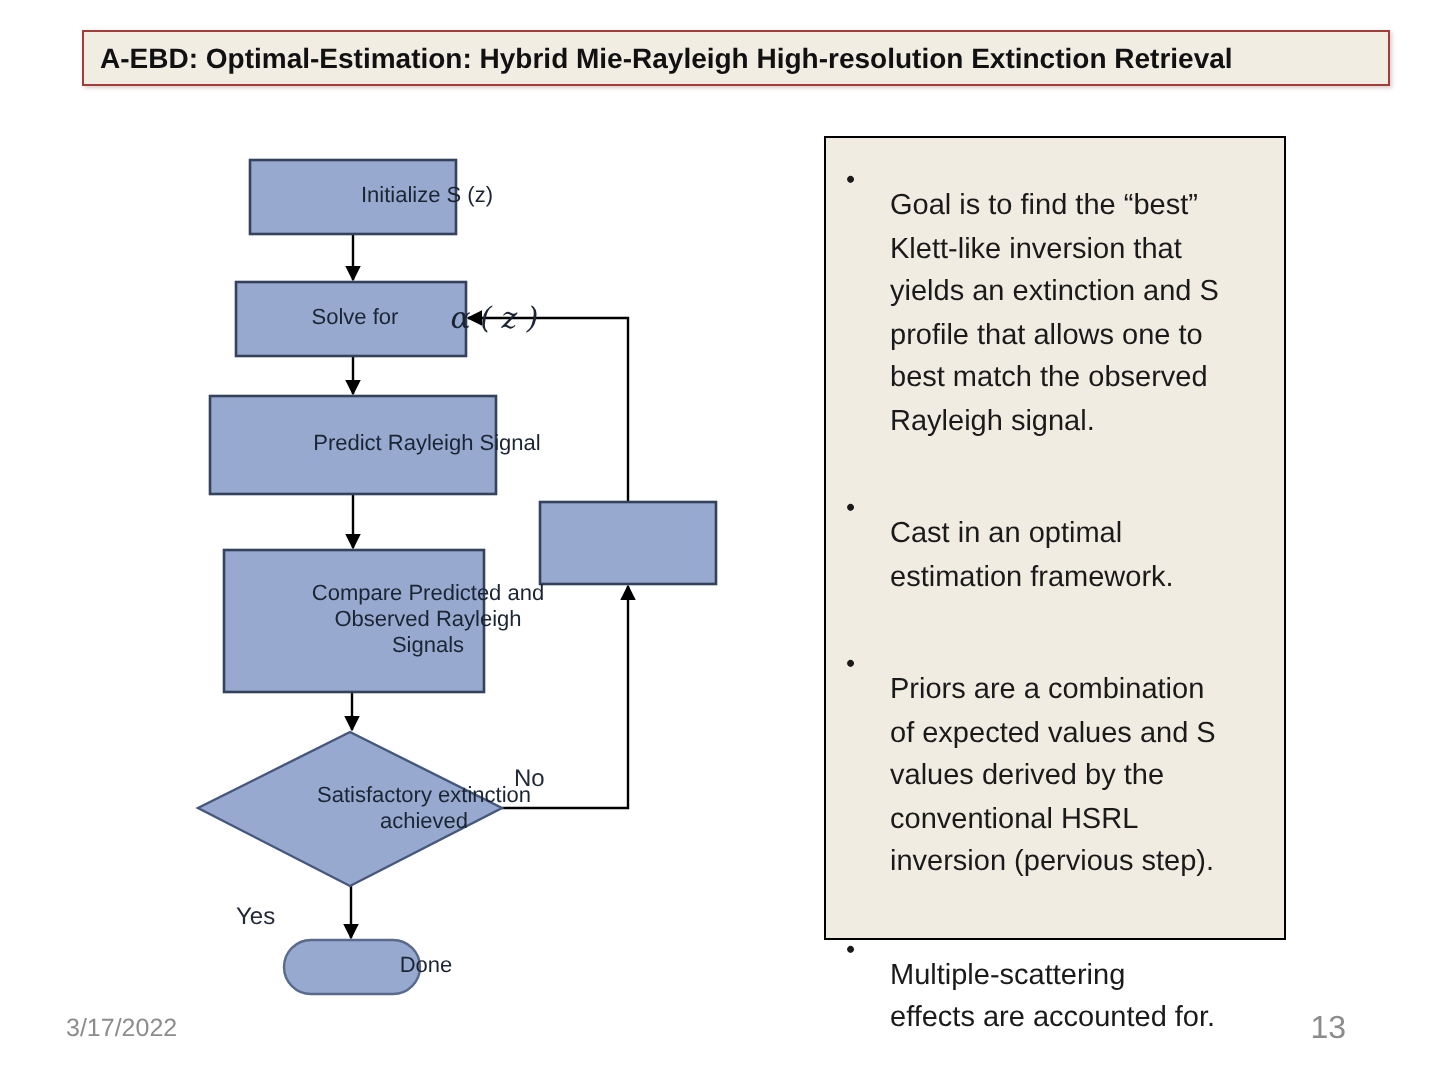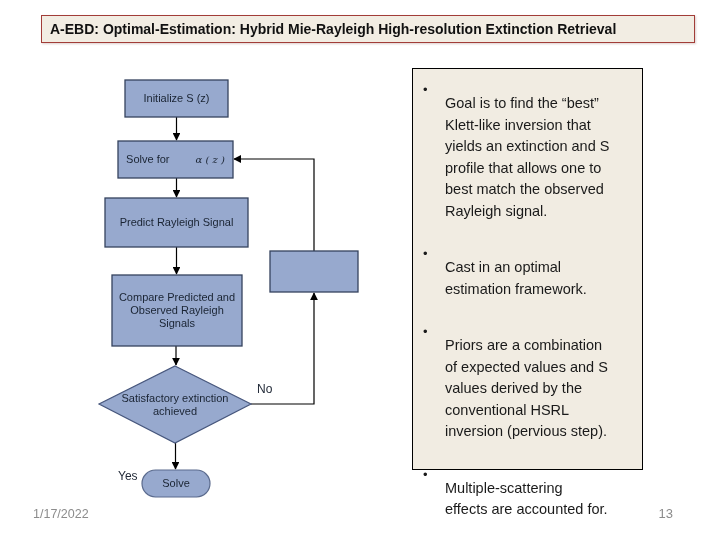--- a/index.html
+++ b/index.html
@@ -15,24 +15,24 @@
     padding-left:8px;
   }
   .title-bar .title-text {
     font-size:14px; font-weight:bold; color:#111111; white-space:nowrap;
     letter-spacing:0px;
   }
   .flow-svg { position:absolute; left:0; top:0; width:720px; height:540px; }
   .node-label {
     position:absolute; display:flex; align-items:center; justify-content:center;
     text-align:center; font-size:11px; color:#1a2433; line-height:13px;
-    white-space:pre-line; pointer-events:none;
+    white-space:pre-line; pointer-events:none;margin-left:37px;
   }
   .math {
-    font-family:"DejaVu Serif", serif; font-style:italic; font-size:10px;
+    font-family:"DejaVu Serif", serif; font-style:italic; font-size:15px;
     margin-left:6px;
   }
   .flow-tag {
     position:absolute; font-size:12px; color:#222a38;
   }
   .bullets-box {
     position:absolute; left:412px; top:68px; width:231px; height:402px;
     background:#f1ece2; border:1.5px solid #000000; box-sizing:border-box;
     padding:10px 2px 0 8px;
   }
@@ -44,21 +44,21 @@
   }
   .bullet-text {
     flex:1; font-size:14.5px; color:#1a1a1a; line-height:21.5px;
     white-space:pre-line;
     margin-top:14px;
   }
   .footer-date {
     position:absolute; left:33px; top:507px; font-size:12.5px; color:#8c8c8c;
   }
   .page-number {
-    position:absolute; right:47px; top:506px; font-size:13px; color:#8c8c8c;
+    position:absolute; right:47px; top:506px; font-size:16px; color:#8c8c8c;
   }
 </style>
 </head>
 <body>
 
 <div class="slide">
 
   <div class="title-bar">
     <span class="title-text">A-EBD: Optimal-Estimation: Hybrid Mie-Rayleigh High-resolution Extinction Retrieval</span>
   </div>
@@ -97,24 +97,24 @@
   <div class="node-label" style="left:105px; top:198px; width:143px; height:49px;">Predict Rayleigh Signal</div>
 
 
   <div class="node-label" style="left:112px; top:275px; width:130px; height:71px;">Compare Predicted and
 Observed Rayleigh
 Signals</div>
 
   <div class="node-label" style="left:99px; top:366px; width:152px; height:77px;">Satisfactory extinction
 achieved</div>
 
-  <div class="node-label" style="left:142px; top:470px; width:68px; height:27px;">Solve</div>
+  <div class="node-label" style="left:142px; top:470px; width:68px; height:27px;">Done</div>
 
   <div class="flow-tag" style="left:257px; top:382px;">No</div>
-  <div class="flow-tag" style="left:118px; top:451px;margin-top:18px;">Yes</div>
+  <div class="flow-tag" style="left:118px; top:451px;">Yes</div>
 
   <div class="bullets-box">
     <ul>
       <li>
         <span class="bullet-dot">•</span>
         <span class="bullet-text">Goal is to find the “best”
 Klett-like inversion that
 yields an extinction and S
 profile that allows one to
 best match the observed
@@ -134,16 +134,16 @@
 inversion (pervious step).</span>
       </li>
       <li>
         <span class="bullet-dot">•</span>
         <span class="bullet-text">Multiple-scattering
 effects are accounted for.</span>
       </li>
     </ul>
   </div>
 
-  <div class="footer-date">1/17/2022</div>
+  <div class="footer-date">3/17/2022</div>
   <div class="page-number">13</div>
 
 </div>
 
 </body></html>

